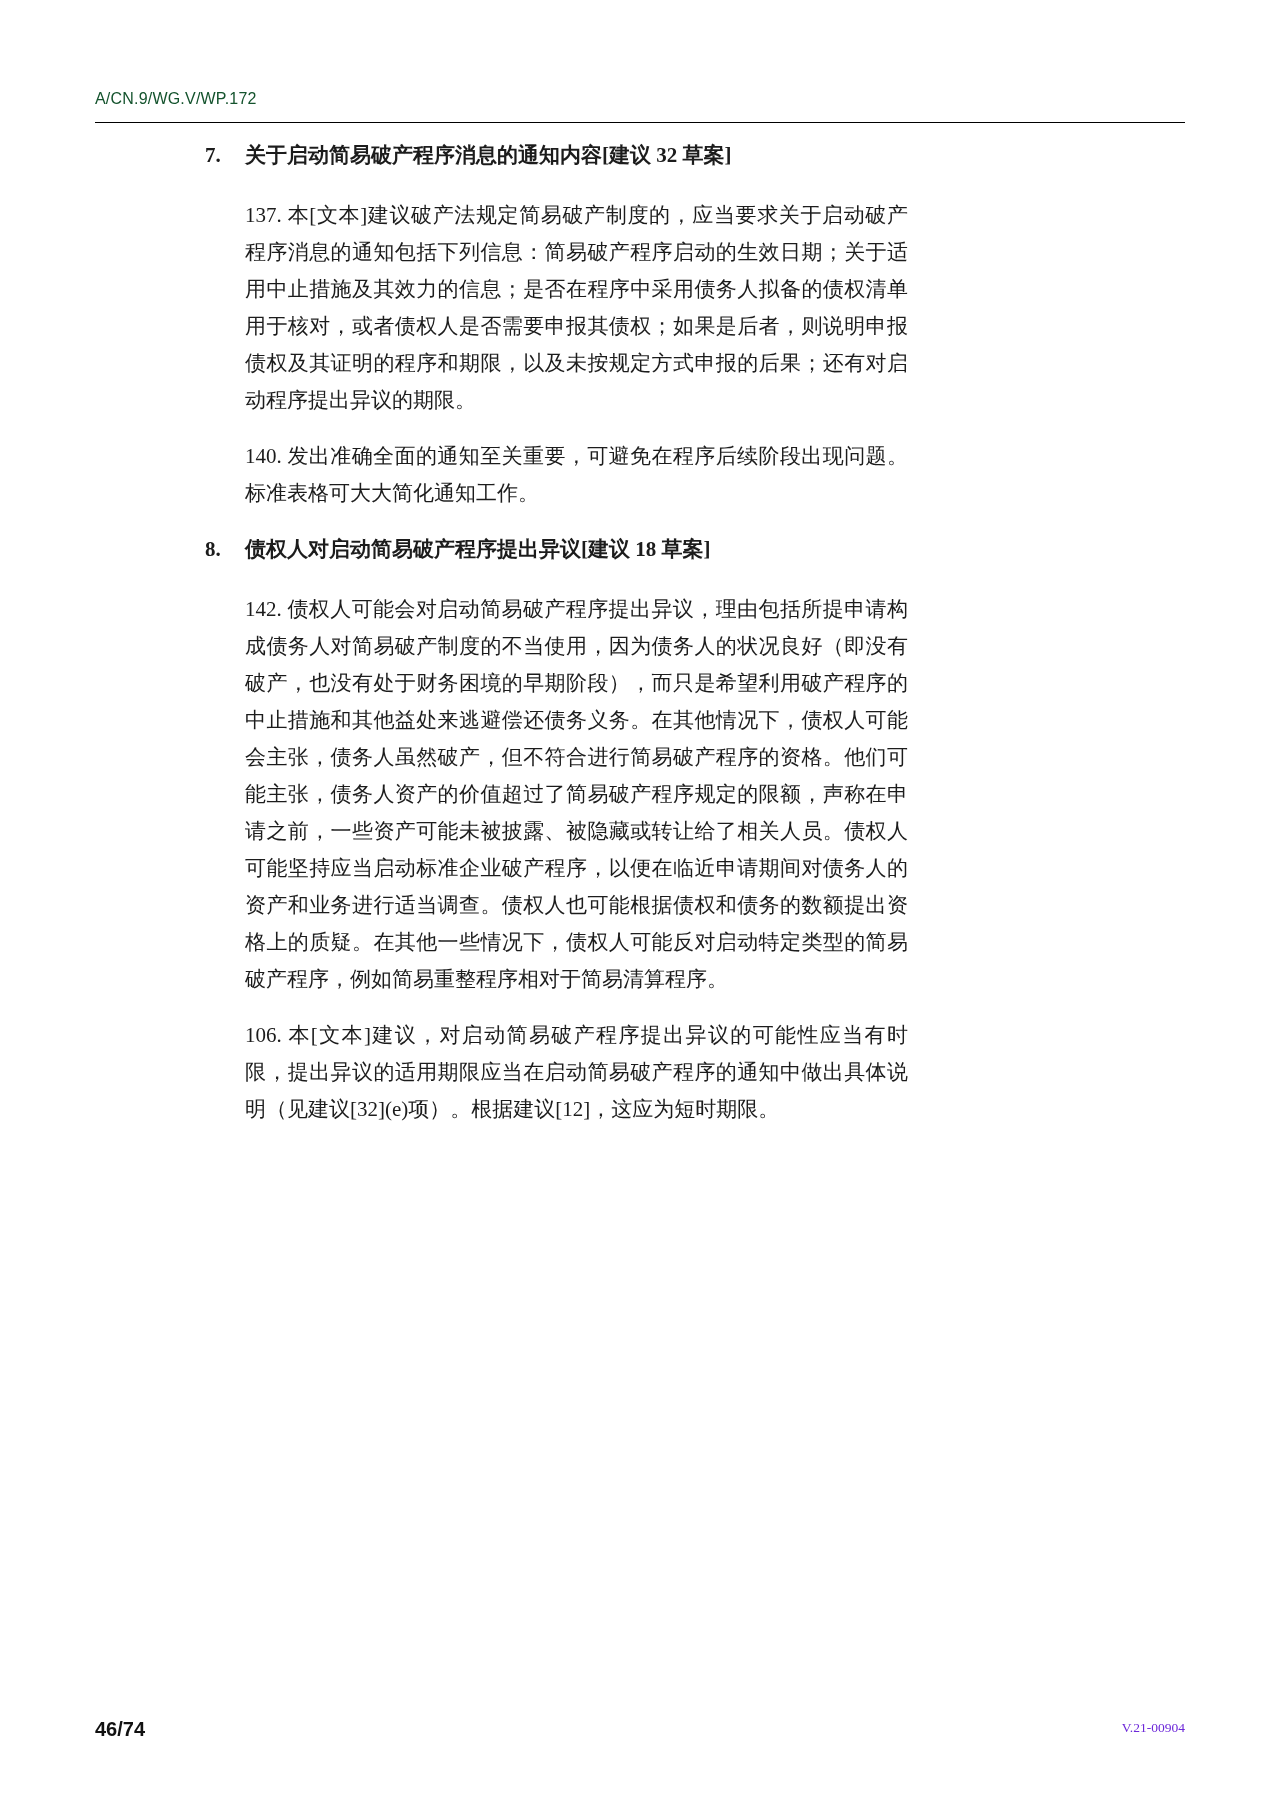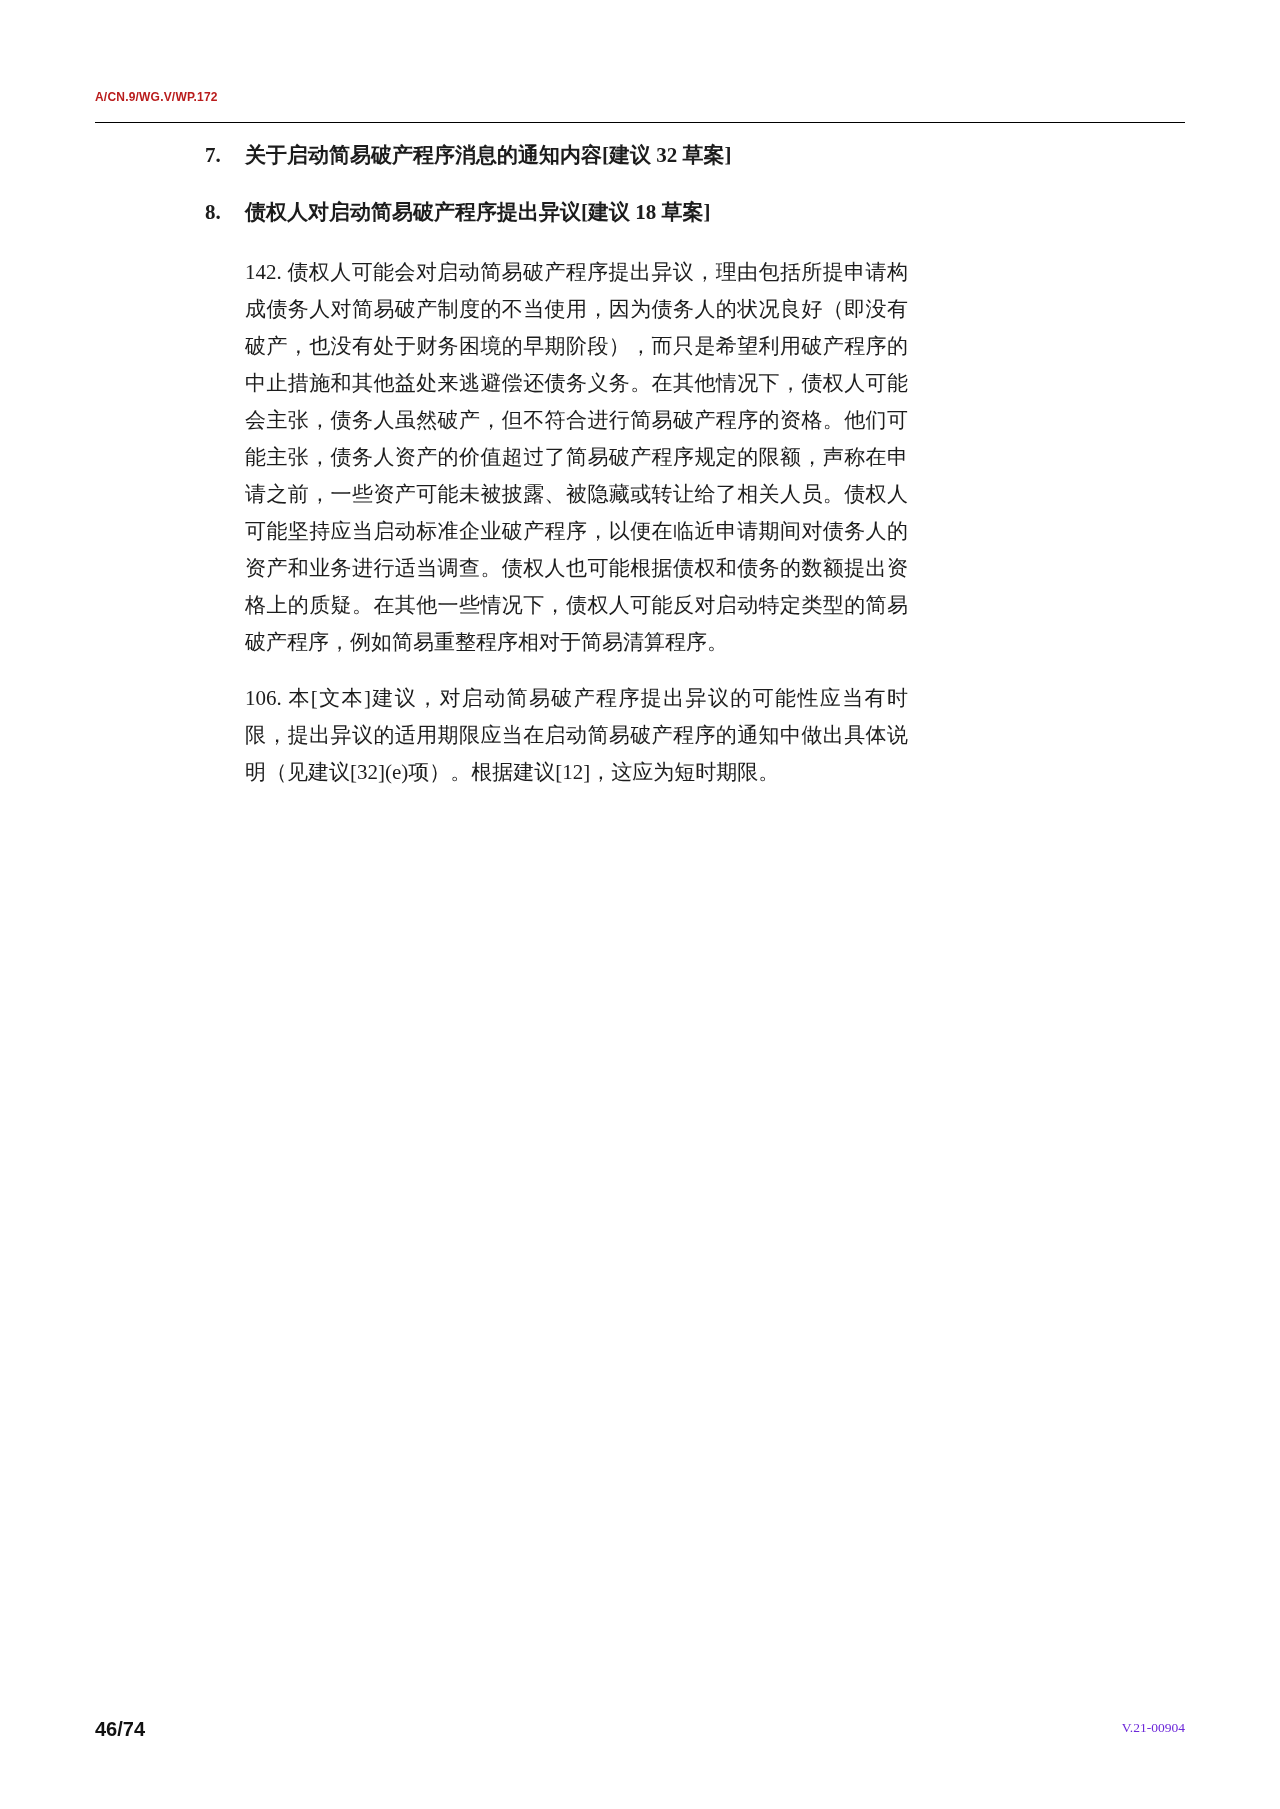--- a/index.html
+++ b/index.html
@@ -13,24 +13,24 @@
     height: 1809px;
     background: #ffffff;
     overflow: hidden;
     color: #1c1c1c;
   }
   .doc-symbol {
     position: absolute;
     left: 95px;
     top: 90px;
     font-family: "Liberation Sans", sans-serif;
-    font-weight: bold;
-    font-size: 12px;
+    font-weight: normal;
+    font-size: 16px;
     letter-spacing: 0.2px;
-    color: #b91c1c;
+    color: #14532d;
   }
   .header-rule {
     position: absolute;
     left: 95px;
     top: 122px;
     width: 1090px;
     height: 0;
     border: none;
     border-top: 1.5px solid #000;
     margin: 0;
@@ -94,23 +94,25 @@
 
   <hr class="header-rule">
 
   <main class="content">
 
     <div class="section-heading">
       <span class="sec-num">7.</span>
       <span class="sec-title">关于启动简易破产程序消息的通知内容[建议 32 草案]</span>
     </div>
 
+    <p class="body-para">137. 本[文本]建议破产法规定简易破产制度的，应当要求关于启动破产程序消息的通知包括下列信息：简易破产程序启动的生效日期；关于适用中止措施及其效力的信息；是否在程序中采用债务人拟备的债权清单用于核对，或者债权人是否需要申报其债权；如果是后者，则说明申报债权及其证明的程序和期限，以及未按规定方式申报的后果；还有对启动程序提出异议的期限。</p>
 
 
 
+    <p class="body-para">140. 发出准确全面的通知至关重要，可避免在程序后续阶段出现问题。标准表格可大大简化通知工作。</p>
 
     <div class="section-heading sec-later">
       <span class="sec-num">8.</span>
       <span class="sec-title">债权人对启动简易破产程序提出异议[建议 18 草案]</span>
     </div>
 
 
     <p class="body-para">142. 债权人可能会对启动简易破产程序提出异议，理由包括所提申请构成债务人对简易破产制度的不当使用，因为债务人的状况良好（即没有破产，也没有处于财务困境的早期阶段），而只是希望利用破产程序的中止措施和其他益处来逃避偿还债务义务。在其他情况下，债权人可能会主张，债务人虽然破产，但不符合进行简易破产程序的资格。他们可能主张，债务人资产的价值超过了简易破产程序规定的限额，声称在申请之前，一些资产可能未被披露、被隐藏或转让给了相关人员。债权人可能坚持应当启动标准企业破产程序，以便在临近申请期间对债务人的资产和业务进行适当调查。债权人也可能根据债权和债务的数额提出资格上的质疑。在其他一些情况下，债权人可能反对启动特定类型的简易破产程序，例如简易重整程序相对于简易清算程序。</p>
 
     <p class="body-para">106. 本[文本]建议，对启动简易破产程序提出异议的可能性应当有时限，提出异议的适用期限应当在启动简易破产程序的通知中做出具体说明（见建议[32](e)项）。根据建议[12]，这应为短时期限。</p>

